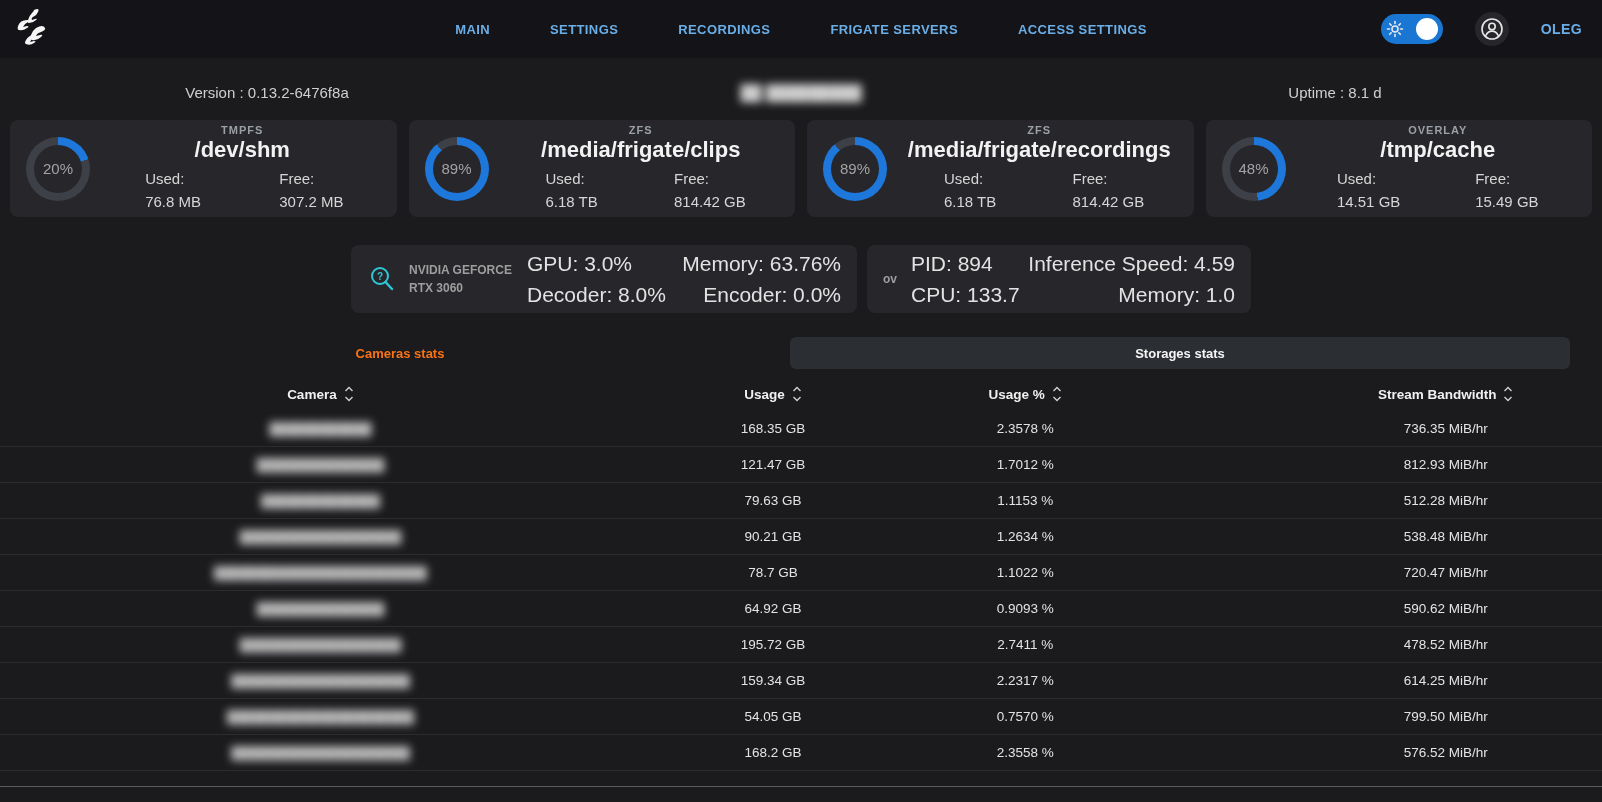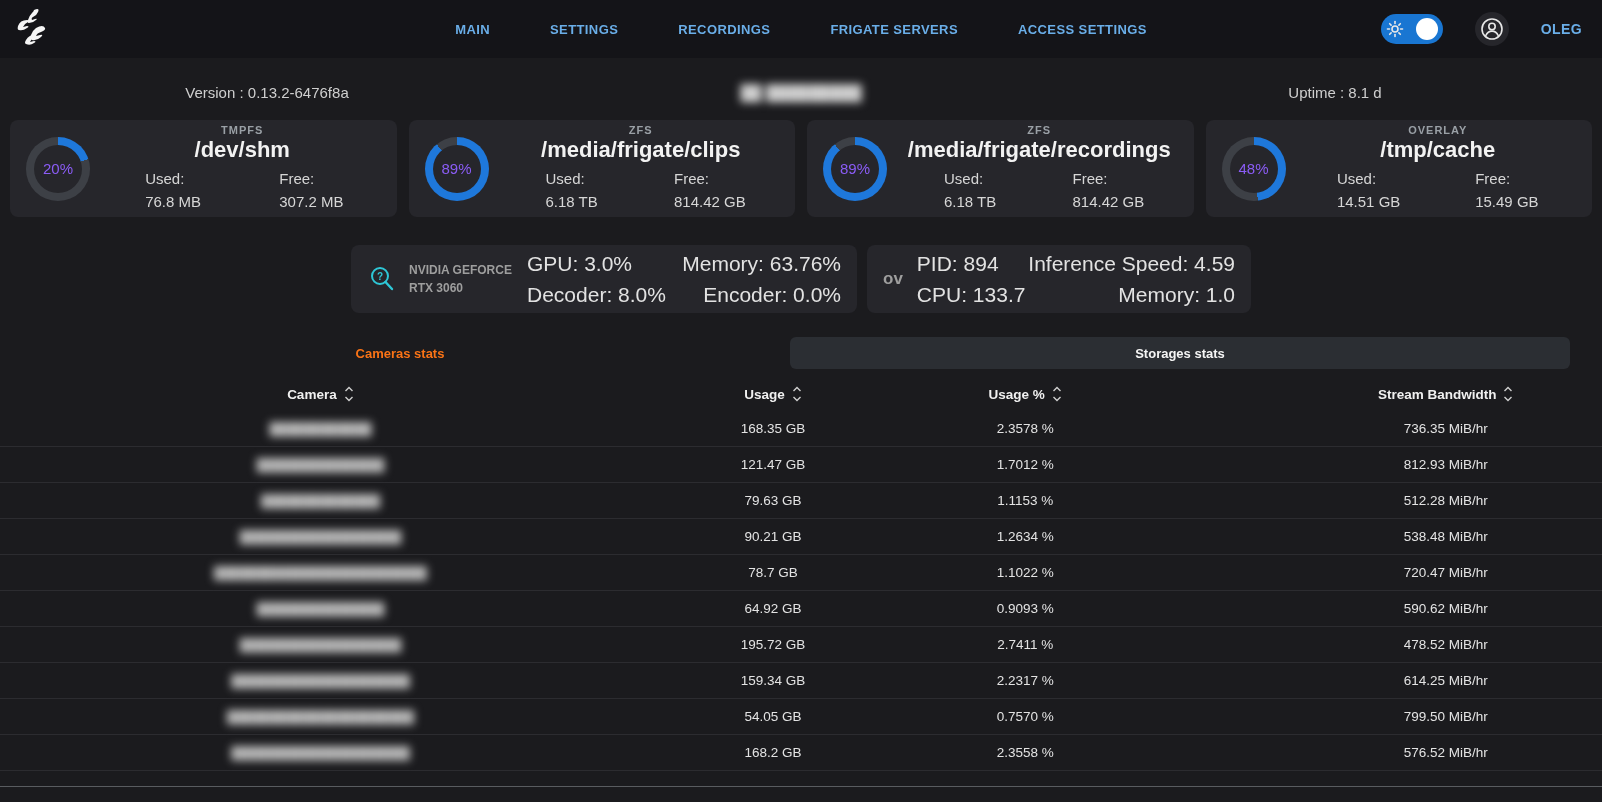--- a/index.html
+++ b/index.html
@@ -48,36 +48,36 @@
   
   .cards-row { display:flex; gap:12px; margin:8px 10px 0 10px; }
   .storage-card {
     flex:1; height:97px; background:#26262b; border-radius:8px;
     display:flex; align-items:center; padding:10px 16px;
   }
   .donut { width:64px; height:64px; border-radius:50%; position:relative; flex:0 0 auto; }
   .donut-hole {
     position:absolute; inset:8px; border-radius:50%; background:#26262b;
     display:flex; align-items:center; justify-content:center;
-    font-size:15px; color:#8b5cf6;
+    font-size:15px; color:#a3a3a3;
   }
   .card-body { flex:1; margin-left:14px; display:flex; flex-direction:column; }
   .fs-type { text-align:center; font-size:11px; font-weight:700; letter-spacing:1px; color:#9aa0a6; }
   .mount { text-align:center; font-size:22px; font-weight:700; color:#f2f2f2; margin-top:1px; }
   .uf-grid { display:grid; grid-template-columns:1fr 1fr; margin-top:4px; }
   .uf-cell { justify-self:center; text-align:left; font-size:15px; color:#d6d6d6; line-height:1.55; }
 
   
   .hw-row { display:flex; justify-content:center; gap:10px; margin-top:28px; }
   .hw-card { background:#26262b; border-radius:8px; height:68px; display:flex; align-items:center; padding:8px 16px; }
   .gpu-card { width:506px; }
   .det-card { width:384px; }
   .gpu-icon { flex:0 0 auto; margin-right:12px; }
   .hw-name { width:118px; font-size:12px; font-weight:700; color:#9e9e9e; line-height:1.5; flex:0 0 auto; }
-  .det-label { font-size:17px; font-weight:700; color:#9e9e9e; margin-right:14px; flex:0 0 auto; }
+  .det-label { font-size:12px; font-weight:700; color:#9e9e9e; margin-right:14px; flex:0 0 auto; }
   .hw-stats { flex:1; display:flex; justify-content:space-between; }
   .hw-col { display:flex; flex-direction:column; gap:7px; font-size:21px; color:#e2e2e2; }
   .hw-col.right { text-align:right; }
 
   
   .tabs-row { display:flex; margin:24px 32px 0 10px; height:32px; }
   .tab {
     flex:1; display:flex; align-items:center; justify-content:center;
     font-size:13px; font-weight:700; color:#f97316; cursor:pointer; border-radius:6px;
   }

